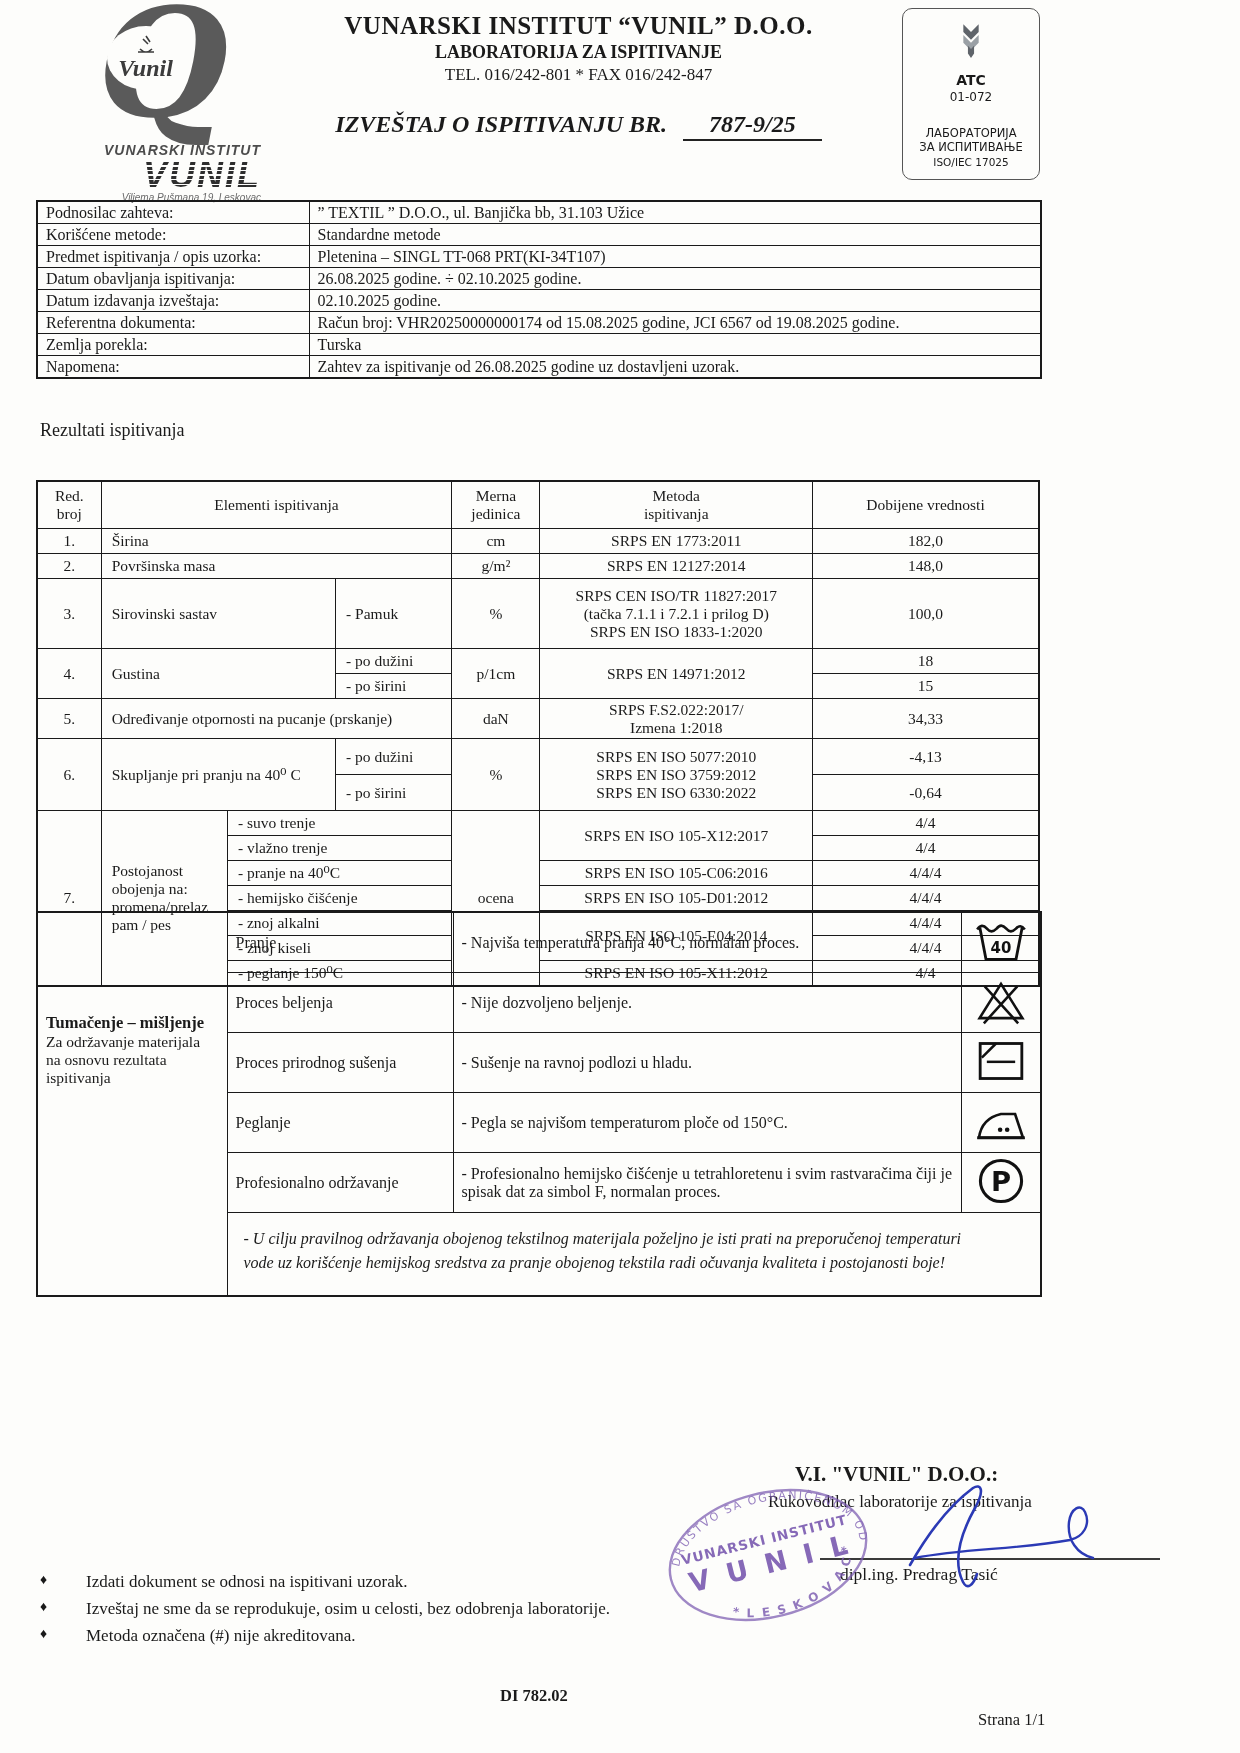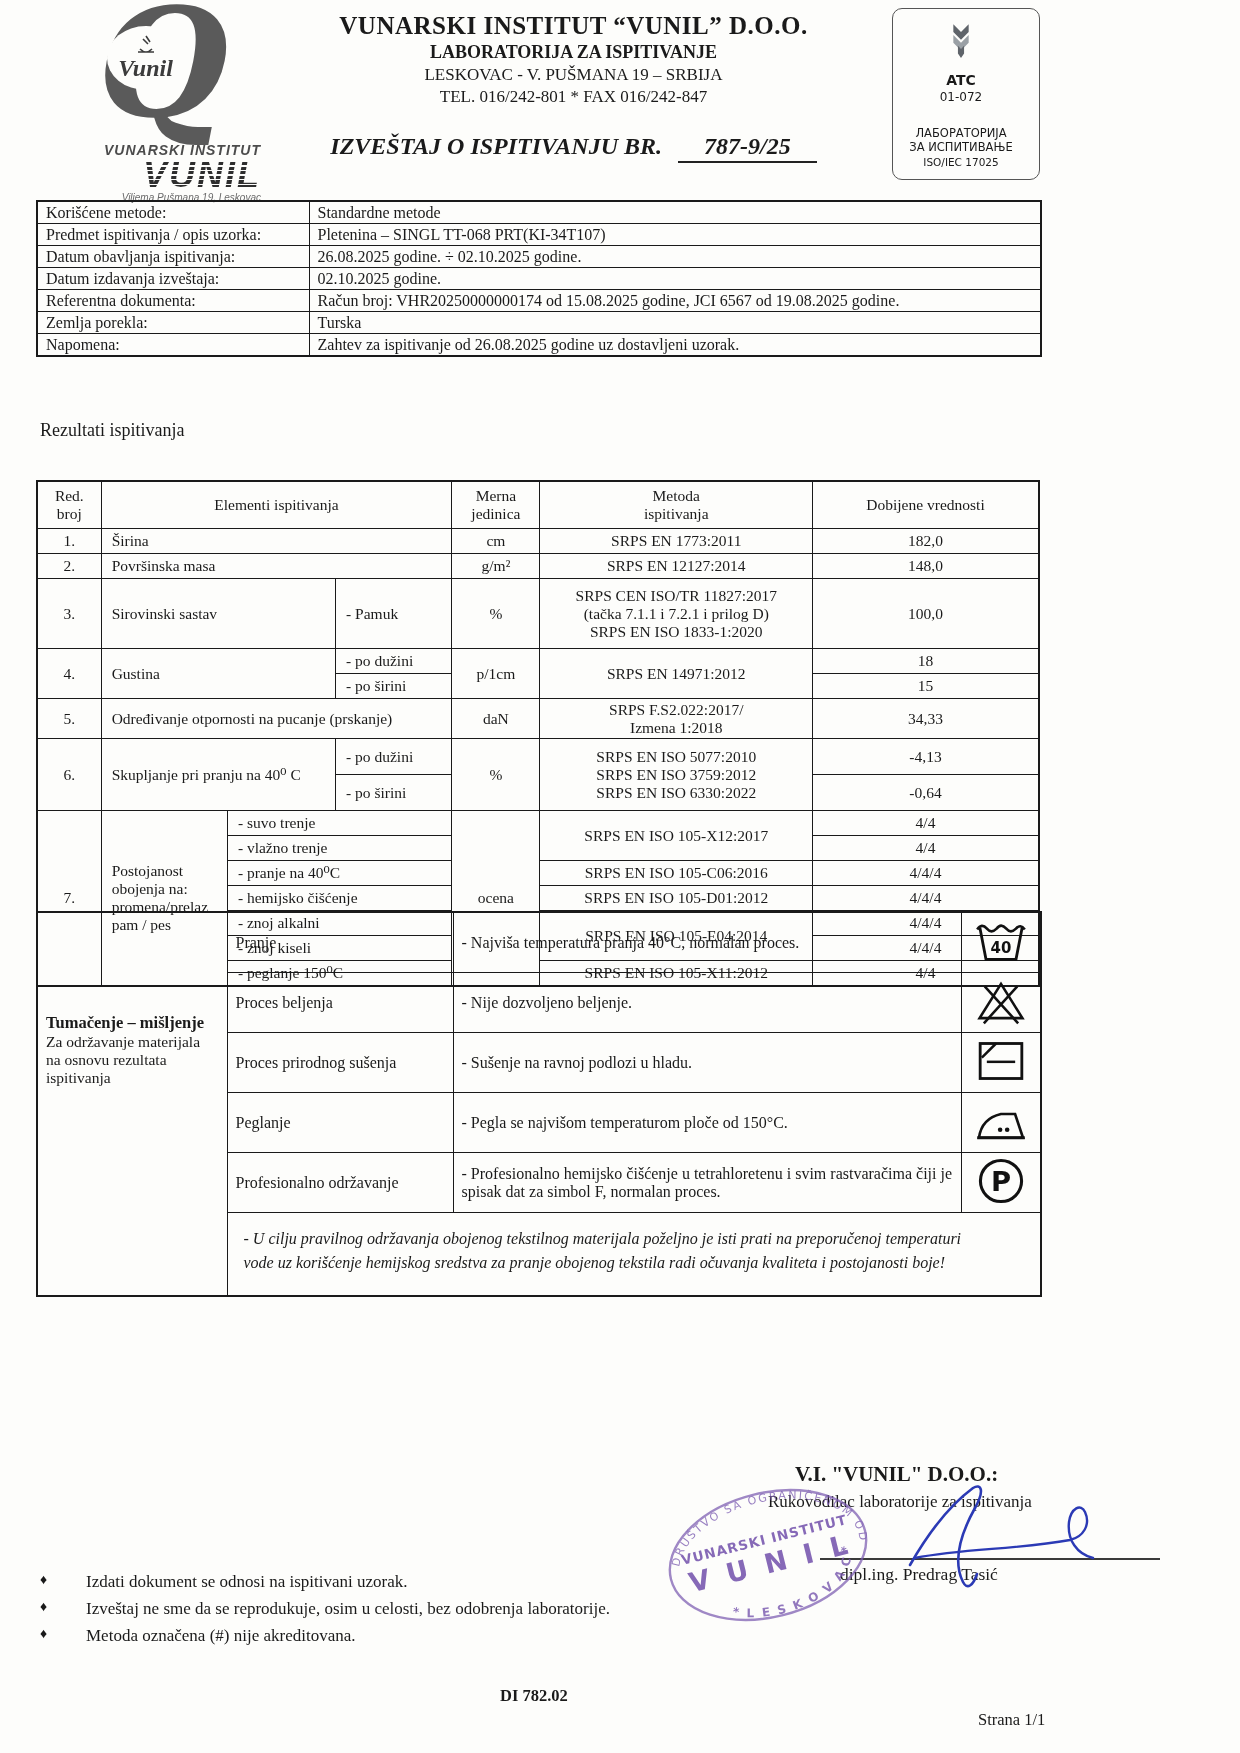--- a/index.html
+++ b/index.html
@@ -24,21 +24,21 @@
 
   .head-center{flex:1;text-align:center;padding-top:4px;}
   .company{font-weight:700;font-size:25px;letter-spacing:.5px;}
   .lab{font-weight:700;font-size:18px;margin-top:2px;}
   .addr{font-size:17px;margin-top:2px;}
   .phone{font-size:17px;margin-top:2px;}
   .report-line{margin-top:26px;font-style:italic;font-weight:700;font-size:24px;}
   .report-num{display:inline-block;border-bottom:2px solid #222;padding:0 26px 1px 26px;margin-left:10px;}
 
   .badge{width:124px;margin-left:6px;border:1.6px solid #555;border-radius:10px;
-         padding:10px 16px 8px 6px;text-align:center;height:152px;
+         padding:10px 6px 8px 6px;text-align:center;height:152px;
          font-family:"DejaVu Sans","Liberation Sans",sans-serif;}
   .badge .atc{font-weight:700;font-size:14px;margin-top:3px;}
   .badge .code{font-size:12px;margin-top:2px;}
   .badge .cyr{font-size:11.5px;margin-top:22px;line-height:1.25;}
   .badge .iso{font-size:10.5px;margin-top:1px;}
 
   
   table{border-collapse:collapse;table-layout:fixed;}
   .info-table{position:absolute;top:200px;left:36px;width:1004px;border:2.5px solid #1a1a1a;}
   .info-table td{border:1.6px solid #1a1a1a;font-size:16px;padding:0 8px;height:21px;white-space:nowrap;overflow:hidden;}
@@ -95,21 +95,20 @@
         </div>
       </div>
       <div class="logo-sub1">VUNARSKI INSTITUT</div>
       <div class="logo-sub2">VUNIL</div>
       <div class="logo-sub3">Viljema Pušmana 19, Leskovac</div>
     </div>
 
     <div class="head-center">
       <div class="company">VUNARSKI INSTITUT “VUNIL” D.O.O.</div>
       <div class="lab">LABORATORIJA ZA ISPITIVANJE</div>
-      <div class="addr">LESKOVAC - V. PUŠMANA 19 – SRBIJA</div>
       <div class="phone">TEL. 016/242-801 * FAX  016/242-847</div>
       <div class="report-line">
         <span>IZVEŠTAJ O ISPITIVANJU BR.</span>
         <span class="report-num">787-9/25</span>
       </div>
     </div>
 
     <div class="badge">
       <svg width="46" height="46" viewBox="0 0 60 50">
         <path d="M20 2 L30 12 L40 2 L40 12 L30 22 L20 12 Z" fill="#5f646a"></path>
@@ -125,20 +124,24 @@
       <div class="iso">ISO/IEC 17025</div>
     </div>
   </div>
 
   <table class="info-table">
     <colgroup>
         <col style="width:272px">
         <col style="width:732px">
       </colgroup>
     <tbody>
+      <tr>
+          <td>Podnosilac zahteva:</td>
+          <td>” TEXTIL ” D.O.O., ul. Banjička bb, 31.103 Užice</td>
+        </tr>
       <tr>
           <td>Korišćene metode:</td>
           <td>Standardne metode</td>
         </tr>
       <tr>
           <td>Predmet ispitivanja / opis uzorka:</td>
           <td>Pletenina – SINGL TT-068 PRT(KI-34T107)</td>
         </tr>
       <tr>
           <td>Datum obavljanja ispitivanja:</td>

